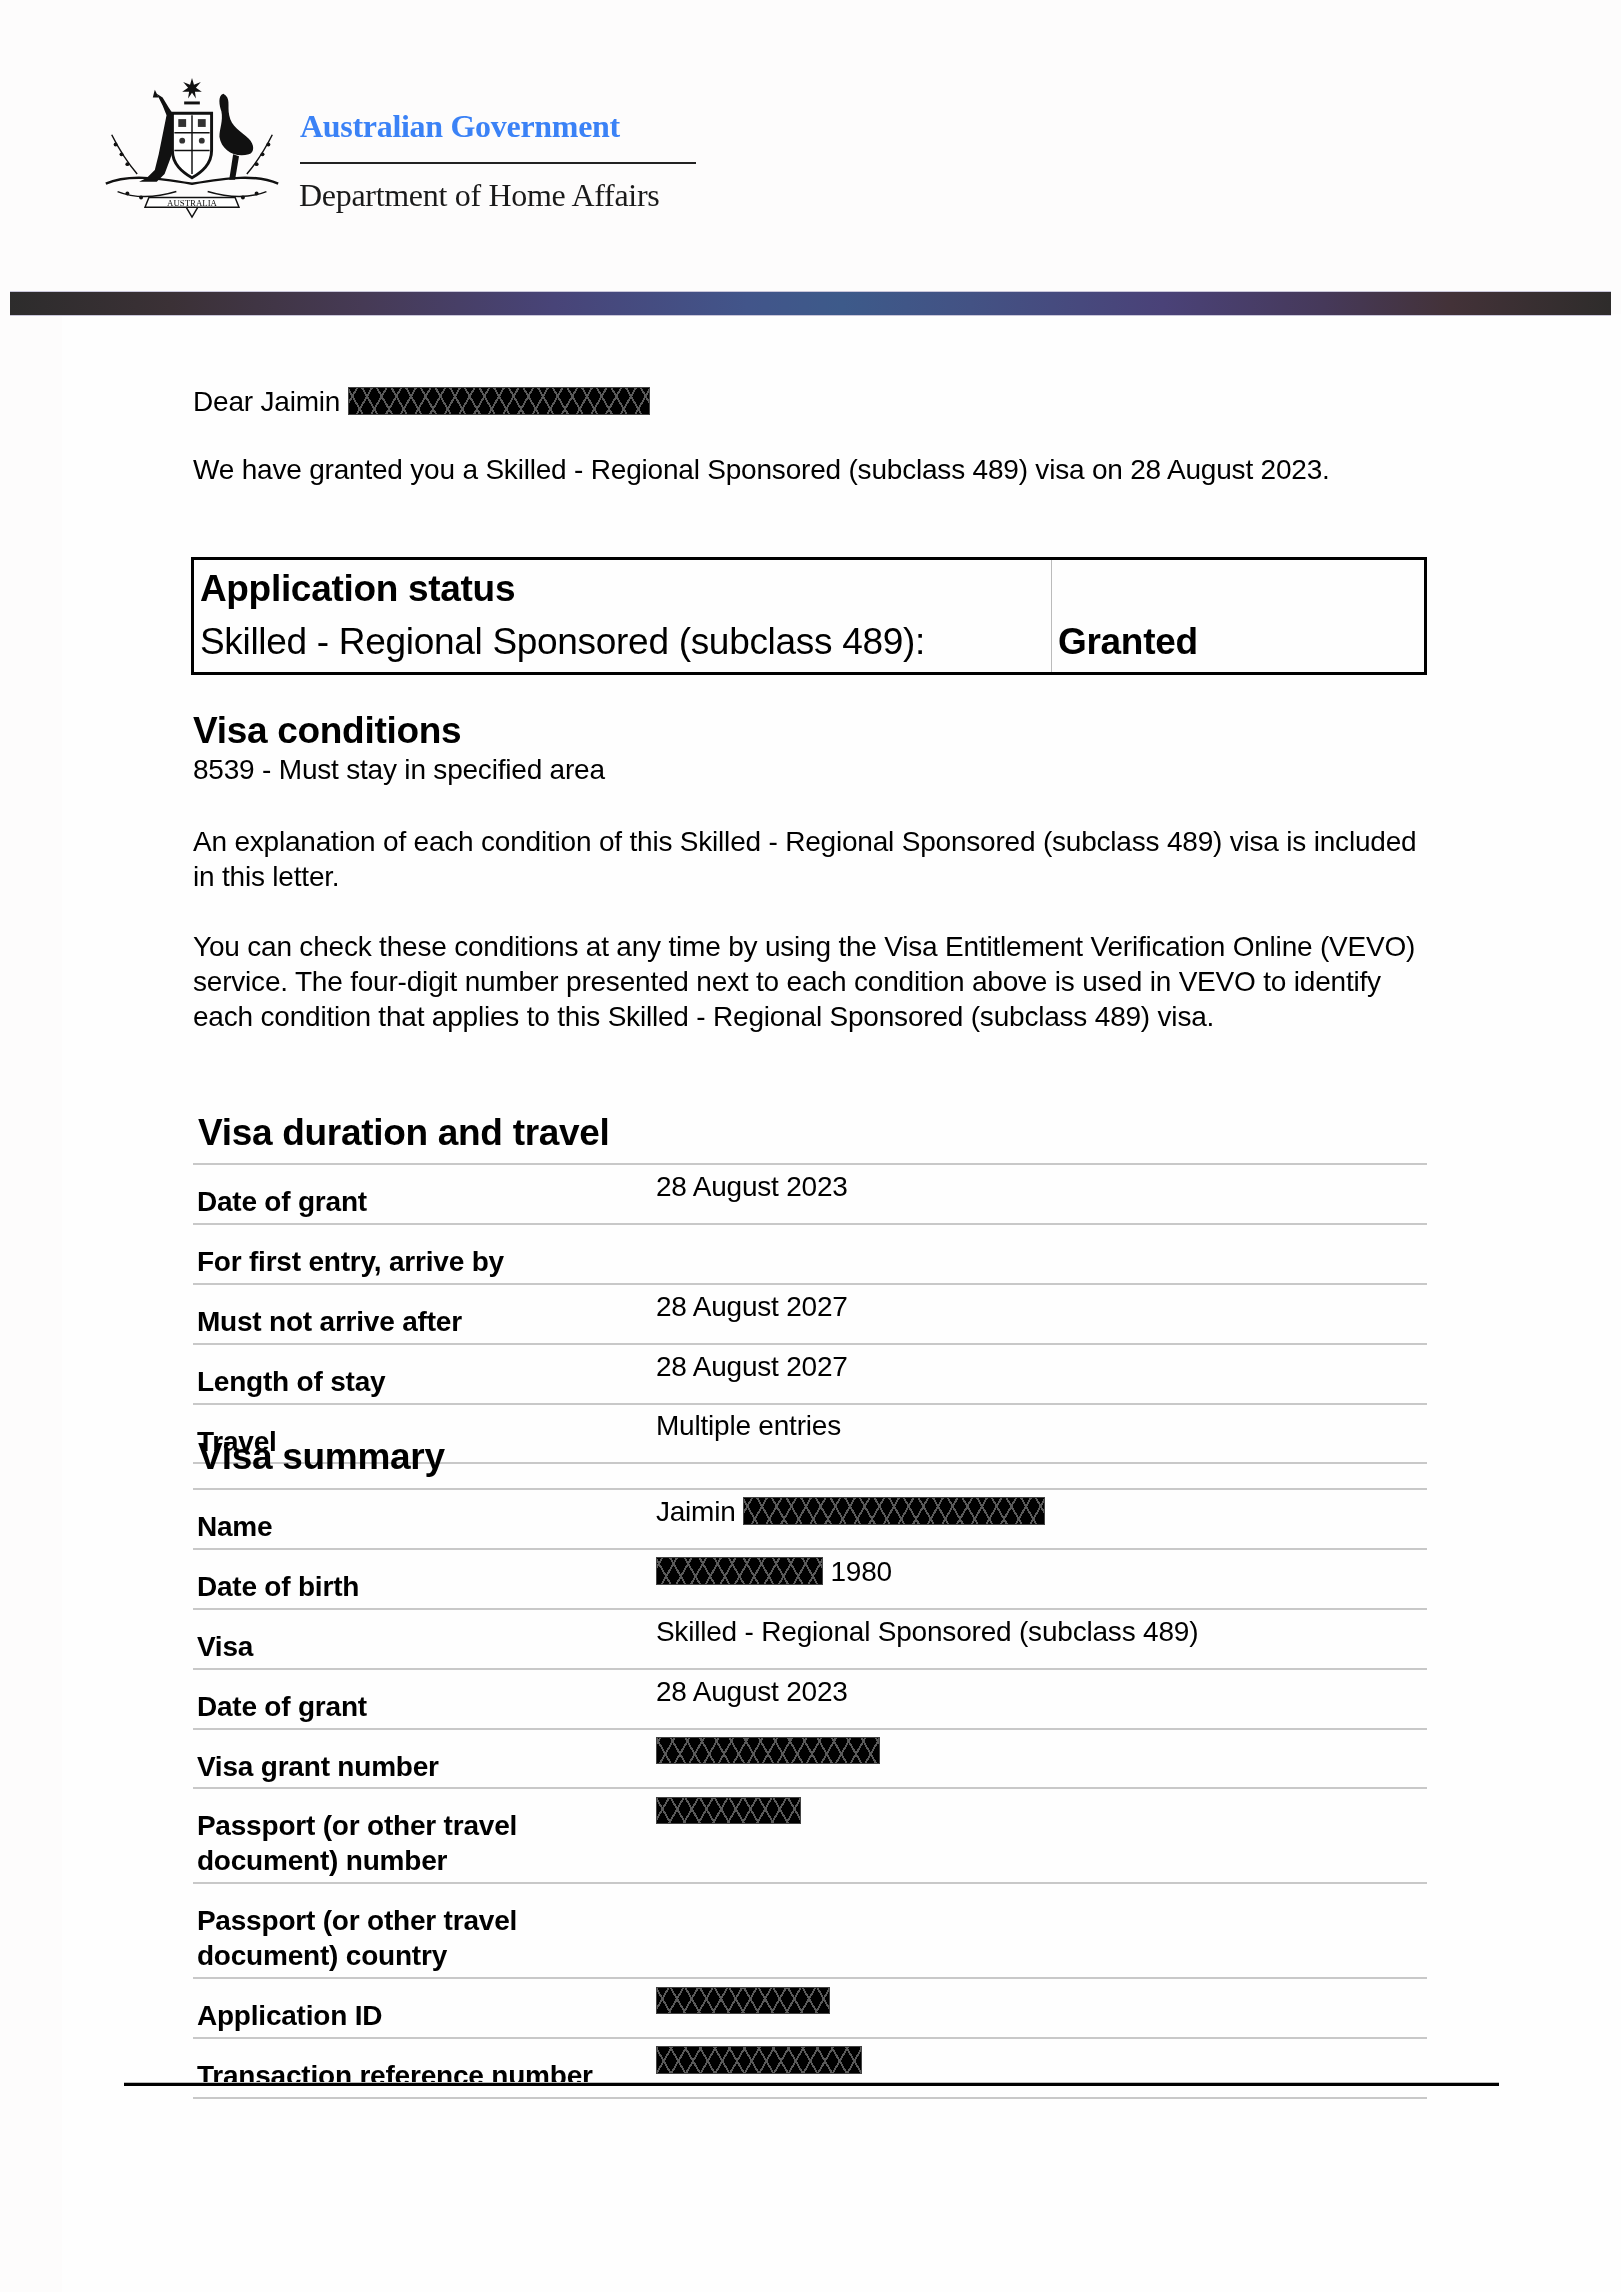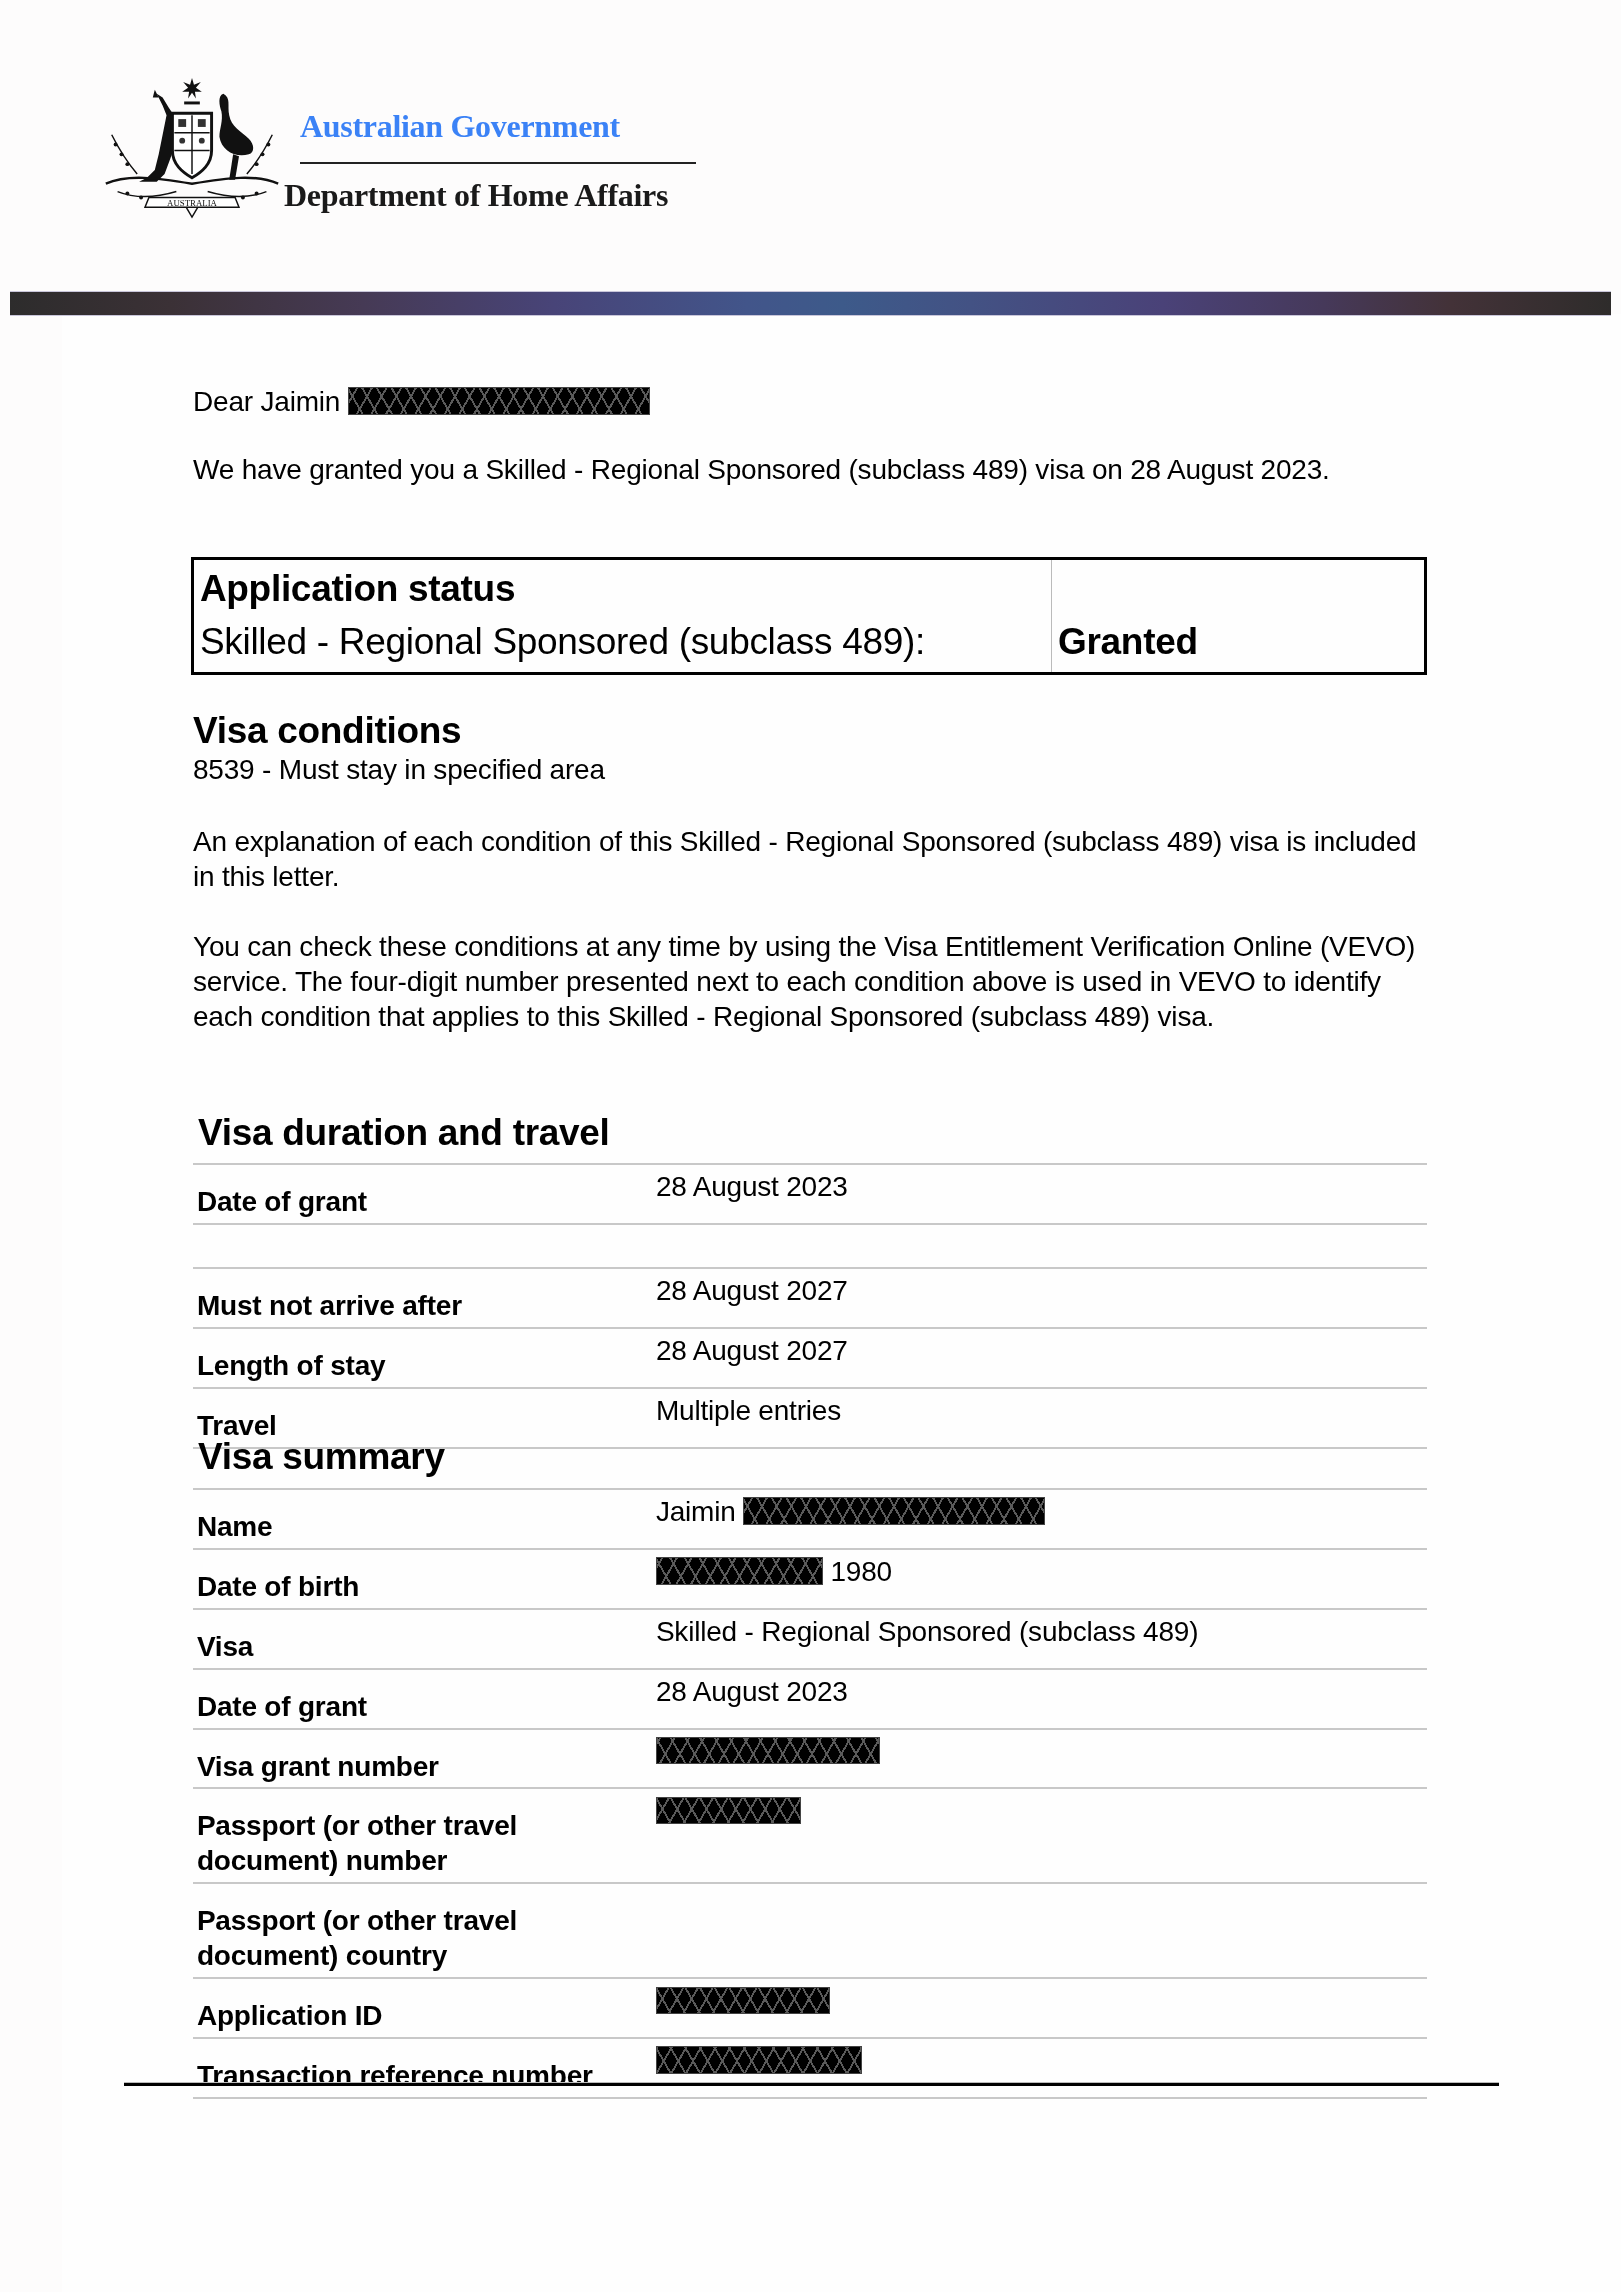--- a/index.html
+++ b/index.html
@@ -28,23 +28,23 @@
       letter-spacing: -0.3px;
       line-height: 1;
       color: #3b82f6;
       white-space: nowrap;
     }
     .brand-rule {
       position: absolute; left: 300px; top: 162px;
       width: 396px; height: 2px; background: #222;
     }
     .brand-dept {
-      position: absolute; left: 284px; top: 179px;
+      position: absolute; left: 299px; top: 179px;
       font-family: "Liberation Serif", serif;
-      font-weight: bold;
+      font-weight: normal;
       font-size: 32px;
       letter-spacing: -0.3px;
       line-height: 1;
       color: #1a1a1a;
       white-space: nowrap;
     }
     .banner {
       position: absolute; left: 9.8px; top: 291px;
       width: 1601px; height: 22.5px;
       background: linear-gradient(90deg,
@@ -227,20 +227,21 @@
 <div class="body-text" style="top:824px; width:1225px;">An explanation of each condition of this Skilled - Regional Sponsored (subclass 489) visa is included in this letter.</div>
 <div class="body-text" style="top:929px; width:1235px;">You can check these conditions at any time by using the Visa Entitlement Verification Online (VEVO) service. The four-digit number presented next to each condition above is used in VEVO to identify each condition that applies to this Skilled - Regional Sponsored (subclass 489) visa.</div>
 
 <div class="section-heading" style="left:198px; top:1111px;">Visa duration and travel</div>
 <div class="kv-table" style="top:1163px;">
   <div class="kv-row">
     <div class="kv-key">Date of grant</div>
     <div class="kv-val">28 August 2023</div>
   </div>
   <div class="kv-row">
+    <div class="kv-key">For first entry, arrive by</div>
   </div>
   <div class="kv-row">
     <div class="kv-key">Must not arrive after</div>
     <div class="kv-val">28 August 2027</div>
   </div>
   <div class="kv-row">
     <div class="kv-key">Length of stay</div>
     <div class="kv-val">28 August 2027</div>
   </div>
   <div class="kv-row">

